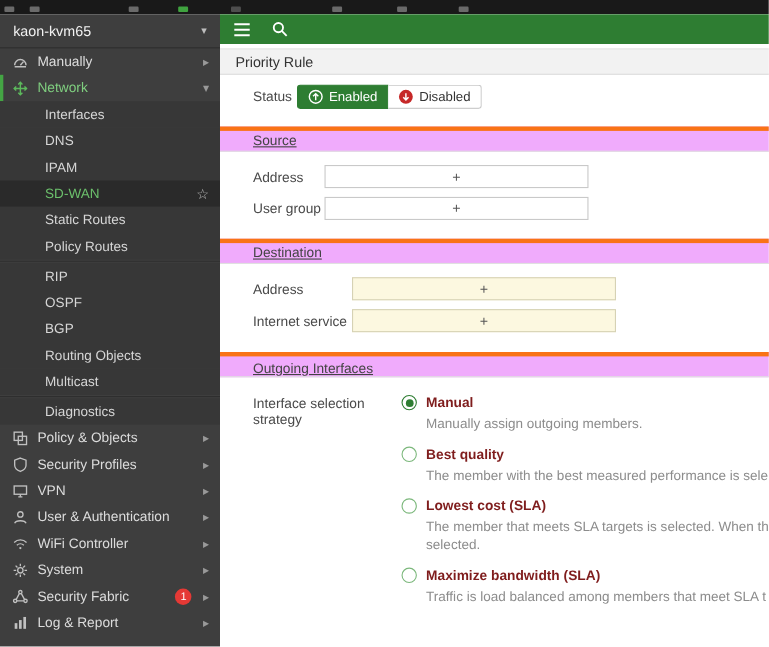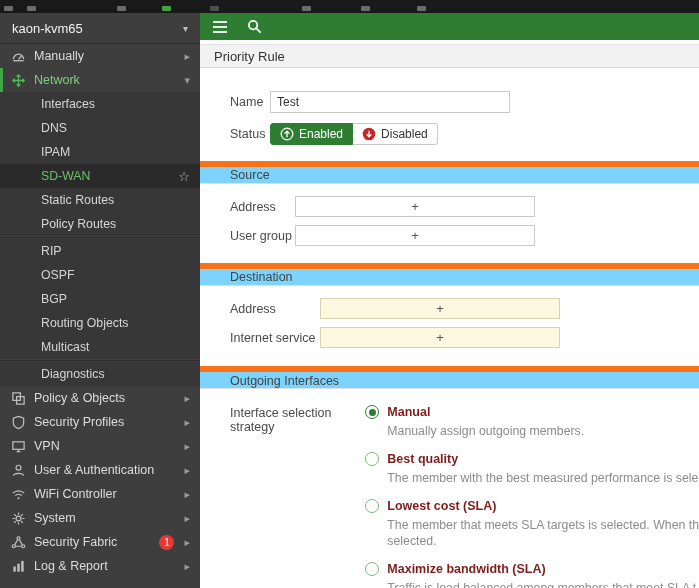--- a/index.html
+++ b/index.html
@@ -40,21 +40,21 @@
   .name-row { margin-top:22px; height:24px; }
   .name-row .flabel { width:40px; }
   .name-input { width:240px; height:22px; border:1px solid #c9c9c9; font-size:12px; color:#333; padding:0 6px; font-family:"Liberation Sans",sans-serif; }
   .status-row { margin-top:8px; height:24px; }
   .status-row .flabel { width:40px; }
   .seg { display:flex; }
   .seg-btn { height:22px; display:flex; align-items:center; gap:5px; padding:0 9px; font-size:12px; cursor:pointer; }
   .seg-on { background:#2e7d32; color:#fff; border:1px solid #2e7d32; border-radius:3px 0 0 3px; }
   .seg-off { background:#fff; color:#333; border:1px solid #c9c9c9; border-left:none; border-radius:0 3px 3px 0; }
 
-  .secbar { margin-top:15px; height:23px; background:#7dd3fc; border-top:6px solid #f97316; border-bottom:1px solid #e0e0e0; display:flex; align-items:center; padding-left:30px; font-size:12.5px; color:#444; }
+  .secbar { margin-top:15px; height:23px; background:#f0abfc; border-top:4px solid #f97316; border-bottom:1px solid #e0e0e0; display:flex; align-items:center; padding-left:30px; font-size:12.5px; color:#444;text-decoration:underline; }
   .secbar.dest { margin-top:17px; }
   .secbar.outg { margin-top:18px;align-items:flex-end; }
 
   .field-row { margin-top:12px; height:21px; }
   .field-row.tight { margin-top:8px; }
   .field-row .flabel.src { width:65px; }
   .field-row .flabel.dst { width:90px; }
   .plusbox { width:240px; height:21px; border:1px solid #c9c9c9; display:flex; align-items:center; justify-content:center; font-size:13px; color:#555; cursor:pointer; background:#fff; }
   .plusbox.req { background:#fcf8e0; border-color:#d6d2b4; }
 
@@ -267,24 +267,20 @@
             <circle cx="6.5" cy="6.5" r="4.5"></circle>
             <line x1="10" y1="10" x2="14.5" y2="14.5"></line>
           </svg>
       </span>
     </div>
 
     <div class="titlebar">
       <span>Priority Rule</span>
     </div>
 
-    <div class="row name-row">
-      <span class="flabel">Name</span>
-      <input class="name-input" type="text" value="Test" style="">
-    </div>
 
     <div class="row status-row">
       <span class="flabel">Status</span>
       <div class="seg">
         <div class="seg-btn seg-on">
           <svg width="14" height="14" viewBox="0 0 14 14">
               <circle cx="7" cy="7" r="5.8" fill="none" stroke="#fff" stroke-width="1.3"></circle>
               <path d="M7 10.2V4.3M4.6 6.6L7 4.2l2.4 2.4" fill="none" stroke="#fff" stroke-width="1.3"></path>
             </svg>
           <span>Enabled</span>

